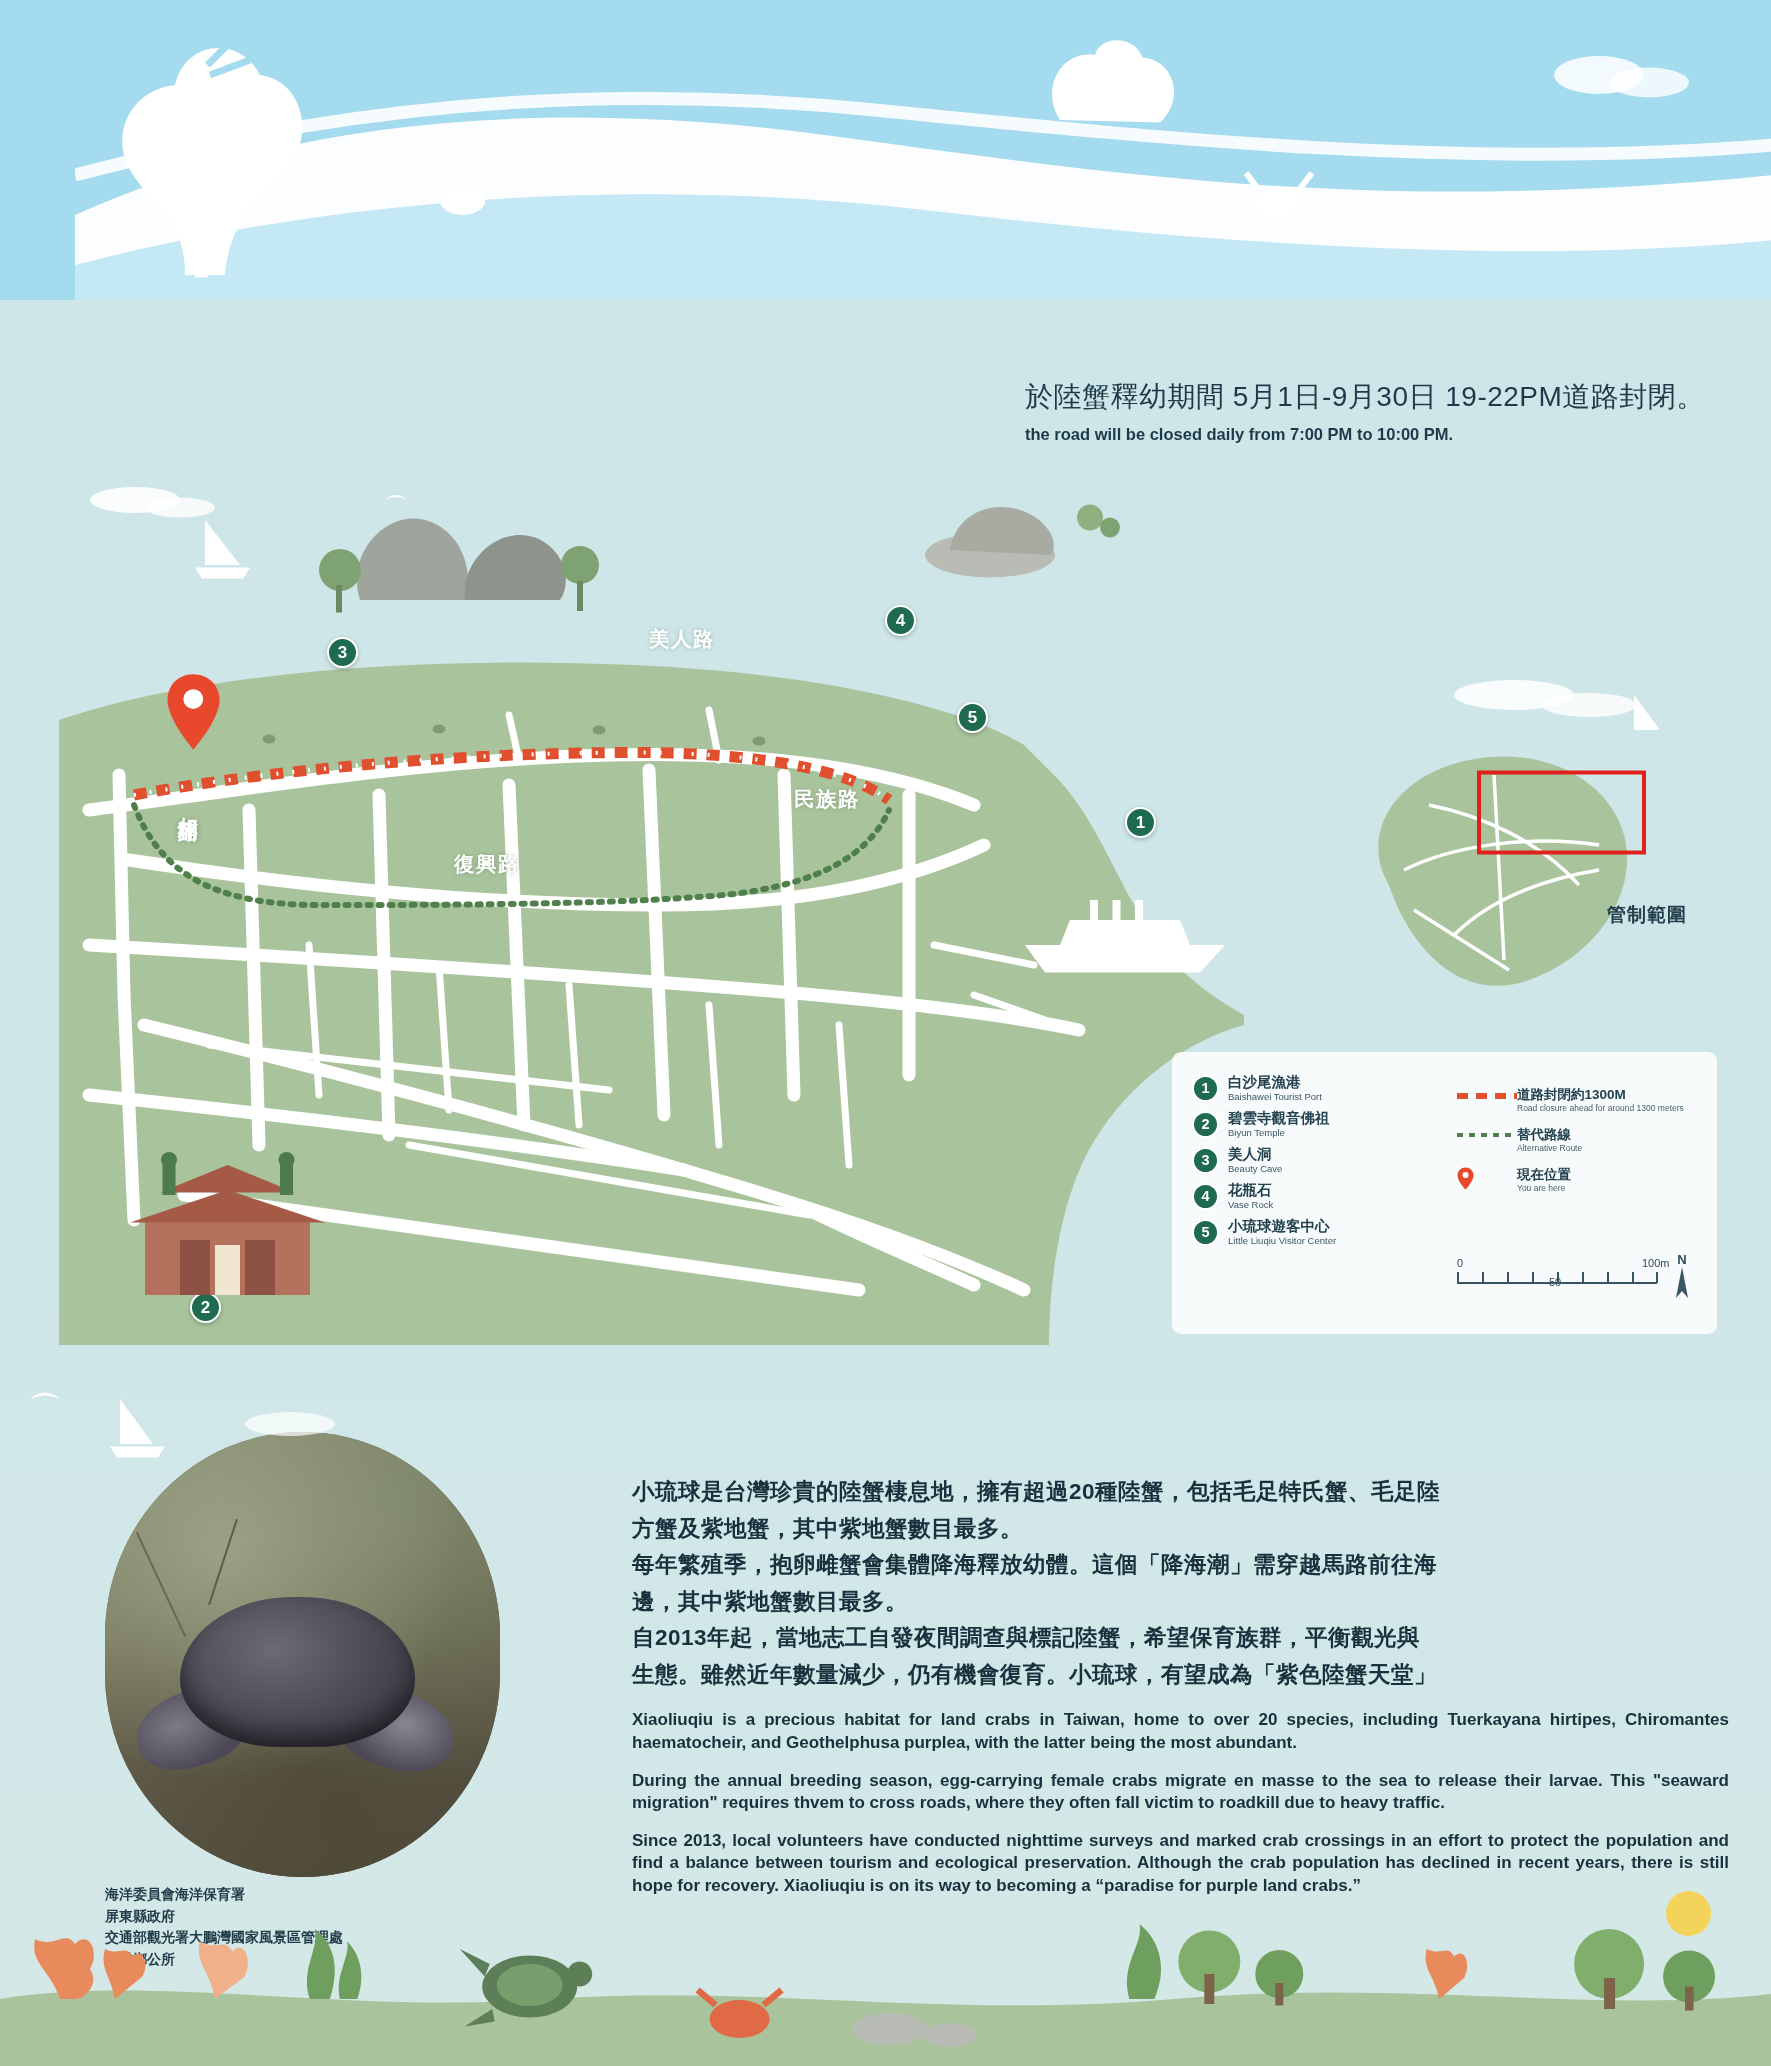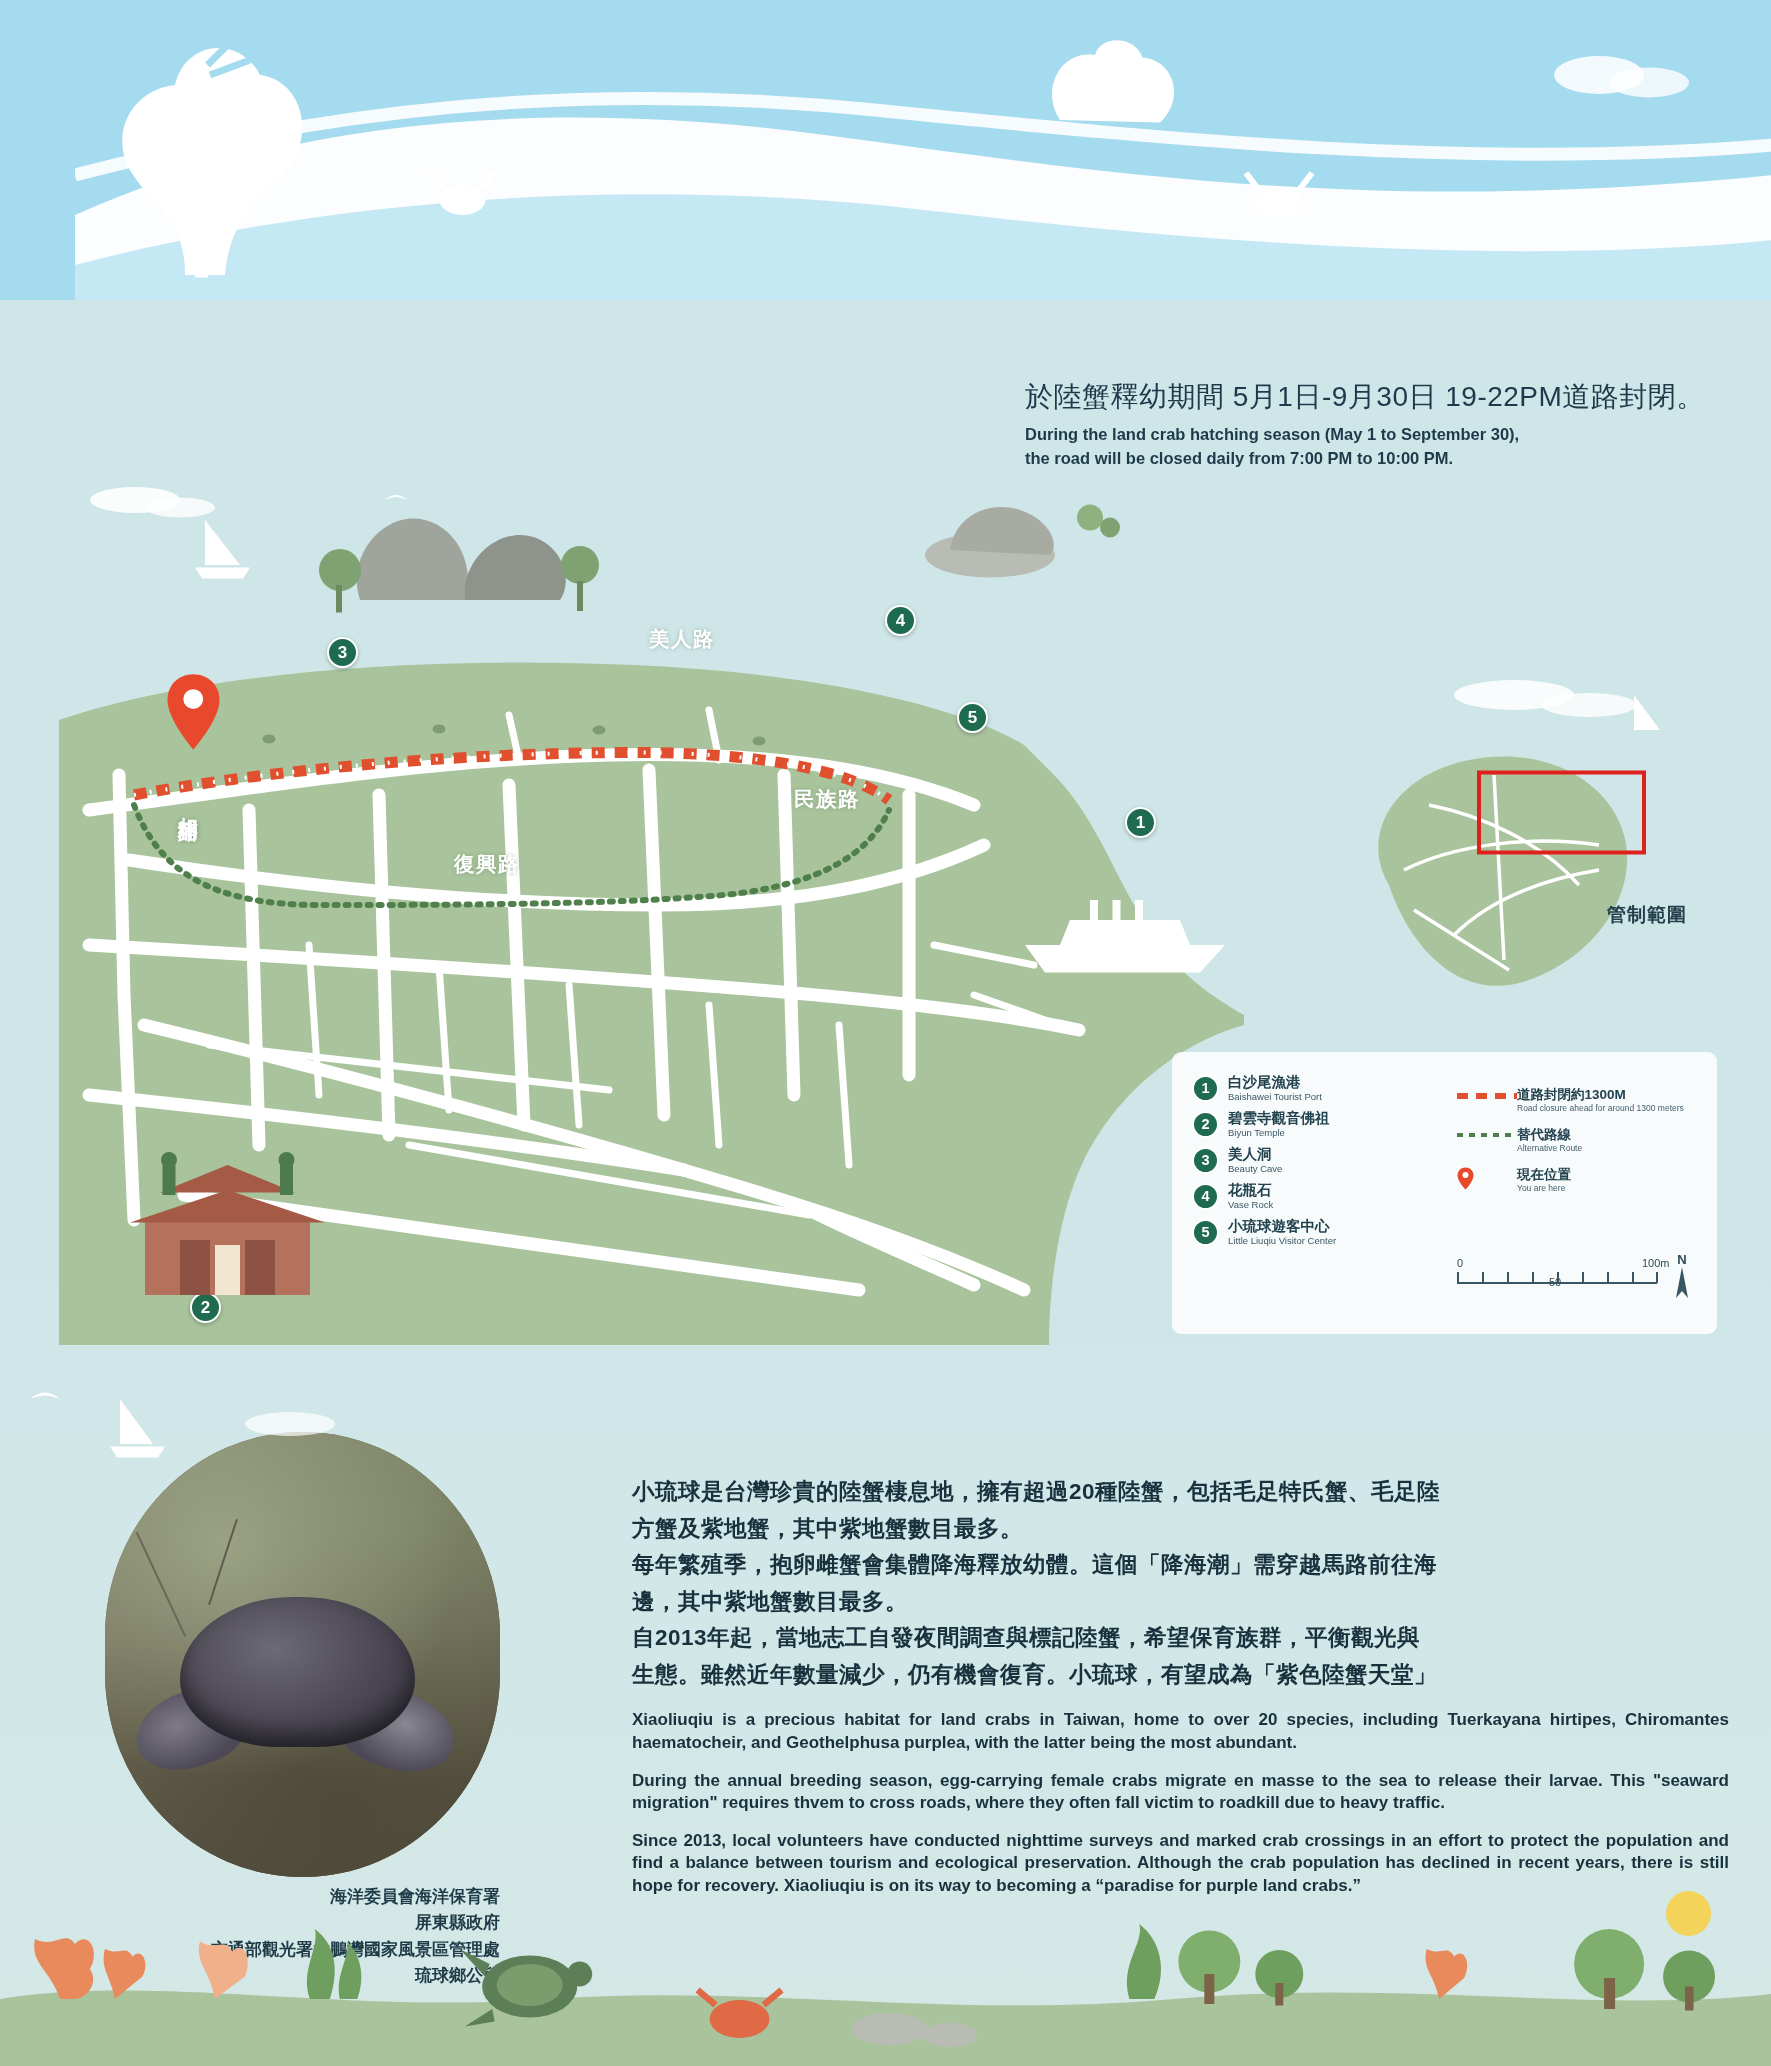--- a/index.html
+++ b/index.html
@@ -230,23 +230,23 @@
     position:absolute; left: 55px; top: 95px;
     width: 1.5px; height: 115px; background:#6b6858;
     transform: rotate(-25deg);
   }
 
   
   .credits {
     position: absolute;
     left: 105px; top: 1884px;
     width: 395px;
-    text-align: right;
+    text-align: left;
     color: #1f3b48;
-    font-size: 17px;
+    font-size: 14px;
     font-weight: bold;
     line-height: 1.55;
   }
 
   
   .text-col {
     position: absolute;
     left: 632px; top: 1474px;
     width: 1097px;
   }
@@ -312,21 +312,20 @@
     </svg>
     <svg style="position:absolute;left:1549px;top:15px;width:150px;height:90px;" viewBox="0 0 300 180">
       <ellipse cx="100" cy="120" rx="90" ry="38" fill="#ffffff" opacity=".85"></ellipse>
       <ellipse cx="200" cy="135" rx="80" ry="30" fill="#ffffff" opacity=".8"></ellipse>
     </svg>
   </div>
 
   <div class="notice">
     <div class="notice-zh">於陸蟹釋幼期間 5月1日-9月30日 19-22PM道路封閉。</div>
     <div class="notice-en">
-      <div>During the land crab hatching season (May 1 to September 30),</div>
       <div>the road will be closed daily from 7:00 PM to 10:00 PM.</div>
     </div>
   </div>
 
   <svg style="position:absolute;left:75px;top:440px;width:450px;height:200px;" viewBox="0 0 900 400">
     <ellipse cx="120" cy="120" rx="90" ry="26" fill="#ffffff" opacity=".9"></ellipse>
     <ellipse cx="210" cy="135" rx="70" ry="20" fill="#ffffff" opacity=".8"></ellipse>
     <path d="M260,250 l0,-90 l70,90 z" fill="#ffffff"></path>
     <path d="M240,255 h110 l-14,22 h-82 z" fill="#ffffff"></path>
     <path d="M620,120 q22,-20 44,0 q-22,-12 -44,0" fill="#ffffff"></path>

